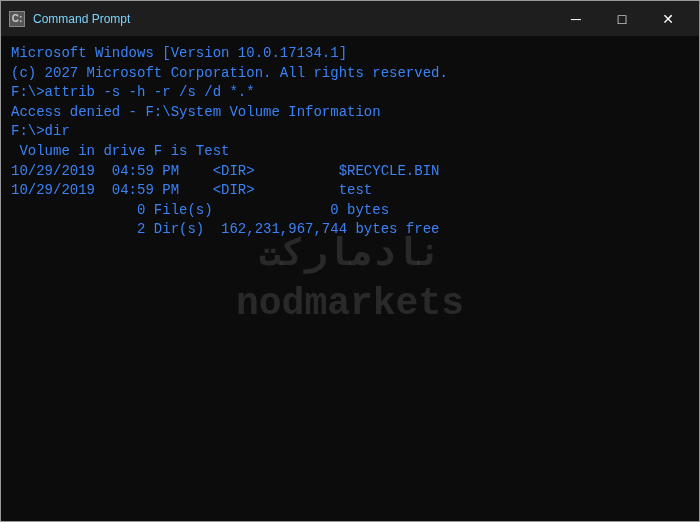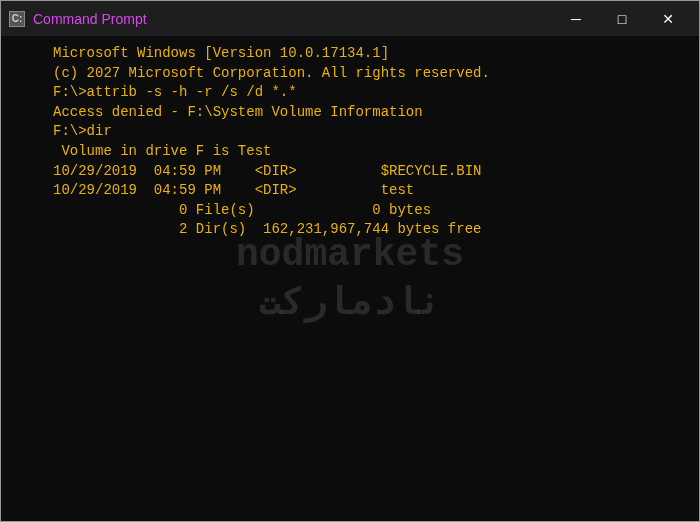--- a/index.html
+++ b/index.html
@@ -52,22 +52,22 @@
       display: flex;
       align-items: center;
       justify-content: center;
       font-size: 10px;
       color: #ccc;
       font-weight: bold;
       border: 1px solid #888;
     }
 
     .title-bar-title {
-      font-size: 14px;
-      color: #d946ef;
+      font-size: 12px;
+      color: #7dd3fc;
     }
 
     .title-bar-controls {
       display: flex;
       align-items: center;
       gap: 0;
     }
 
     .title-bar-btn {
       width: 46px;
@@ -90,22 +90,21 @@
       font-family: 'Courier New', Courier, monospace;
       font-size: 14px;
       line-height: 1.4;
       padding: 8px 10px;
       overflow: hidden;
       position: relative;
     }
 
     .terminal-line {
       white-space: pre;
-      color: #eab308;
-      margin-left: 42px;
+      color: #3b82f6;
     }
 
     .watermark {
       position: absolute;
       top: 50%;
       left: 50%;
       transform: translate(-50%, -50%);
       color: rgba(180, 180, 180, 0.18);
       font-size: 38px;
       font-family: 'Courier New', monospace;
@@ -145,22 +144,22 @@
     <div class="title-bar-controls">
       <button class="title-bar-btn">─</button>
       <button class="title-bar-btn">□</button>
       <button class="title-bar-btn close">✕</button>
     </div>
   </div>
 
   <div class="terminal-body">
 
     <div class="watermark">
+      <div>نادمارکت</div>
       <div>nodmarkets</div>
-      <div>نادمارکت</div>
     </div>
 
     <div id="terminal-content">
         <div class="terminal-line">Microsoft Windows [Version 10.0.17134.1]</div>
         <div class="terminal-line">(c) 2027 Microsoft Corporation. All rights reserved.</div>
         <div class="terminal-line"></div>
         <div class="terminal-line"></div>
         <div class="terminal-line">F:\&gt;attrib -s -h -r /s /d *.*</div>
         <div class="terminal-line">Access denied - F:\System Volume Information</div>
         <div class="terminal-line"></div>

